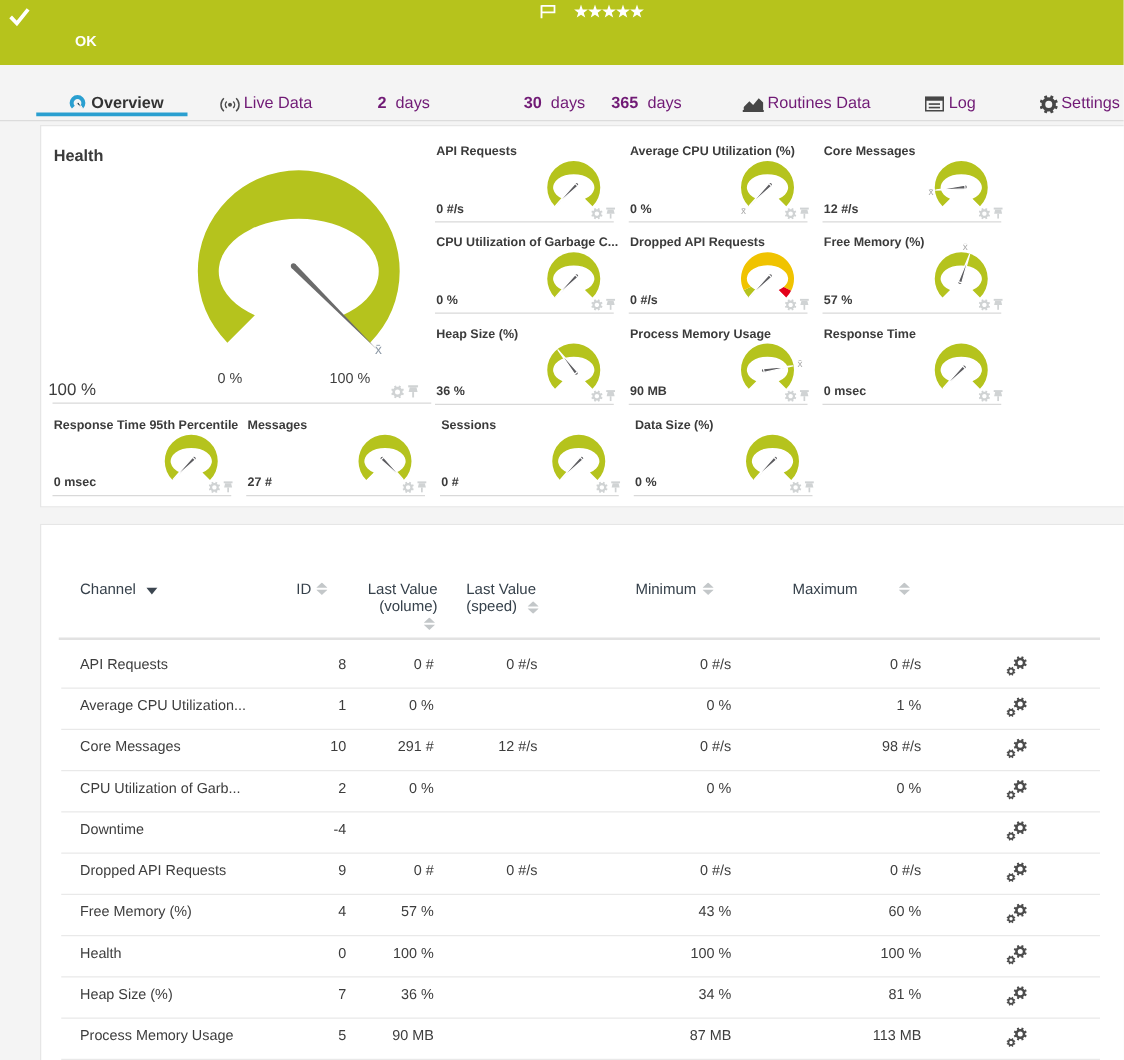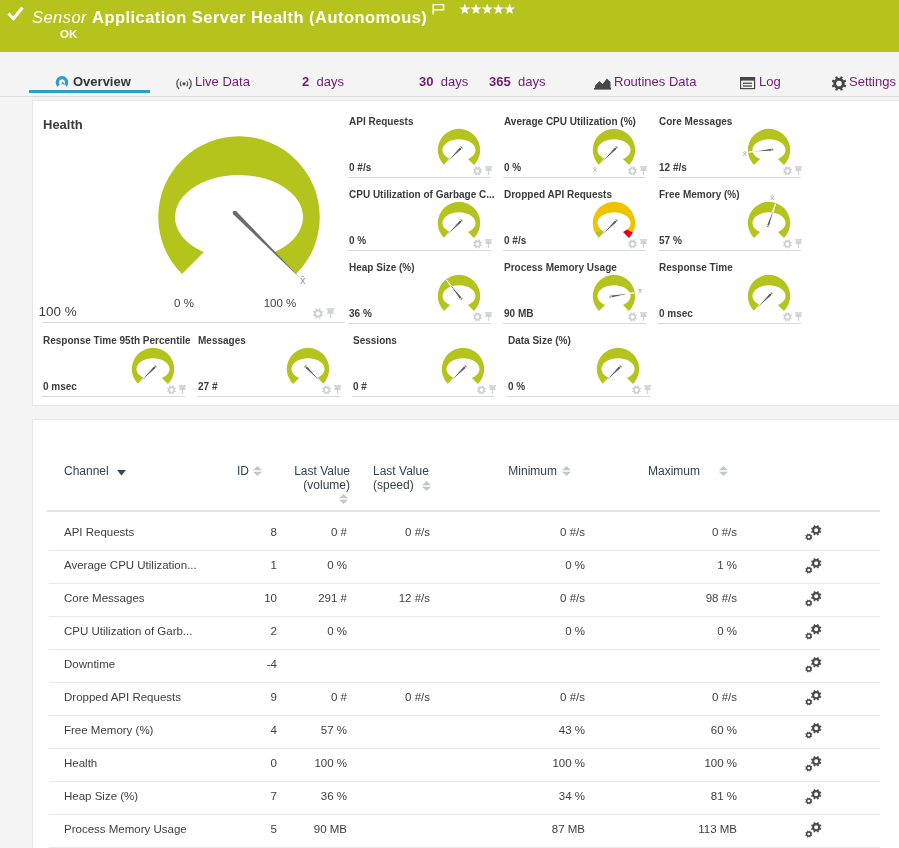--- a/index.html
+++ b/index.html
@@ -11,21 +11,20 @@
 .cv{position:absolute;left:1px;top:58px;font-size:10px;font-weight:bold;color:#3b3b3b;white-space:nowrap}
 .rule{position:absolute;height:1px;background:#d9d9d9}
 .rtxt{position:absolute;font-size:11.5px;color:#3d3d3d;white-space:nowrap}
 .rnum{position:absolute;font-size:11.5px;color:#3d3d3d;white-space:nowrap;text-align:right}
 .hd{position:absolute;font-size:12px;font-weight:normal;color:#36414b;white-space:nowrap}
 </style></head><body>
 <div class="hdr">
     <svg width="20" height="18" style="position:absolute;left:6px;top:5px">
       <polyline points="2.5,8.5 7.5,13.8 16.5,2.5" fill="none" stroke="#fff" stroke-width="3"></polyline>
     </svg>
-    <div style="position:absolute;left:32px;top:8px;font-size:16.5px;letter-spacing:0.45px;color:#fff;white-space:nowrap"><span style="font-style:italic">Sensor</span> <b>Application Server Health (Autonomous)</b></div>
     <svg width="16" height="14" style="position:absolute;left:431px;top:3px">
       <path d="M2.2 1.2 L2.2 11.5" fill="none" stroke="#fff" stroke-width="1.5"></path>
       <path d="M2.2 1.6 L12.6 1.6 L12.6 6.8 L2.2 6.8" fill="none" stroke="#fff" stroke-width="1.4"></path>
     </svg>
     <svg width="60" height="14" style="position:absolute;left:459px;top:3px">
       <polygon points="5.80,0.60 4.45,4.54 0.28,4.61 3.61,7.11 2.39,11.09 5.80,8.70 9.21,11.09 7.99,7.11 11.32,4.61 7.15,4.54" fill="#fff"></polygon>
       <polygon points="17.00,0.60 15.65,4.54 11.48,4.61 14.81,7.11 13.59,11.09 17.00,8.70 20.41,11.09 19.19,7.11 22.52,4.61 18.35,4.54" fill="#fff"></polygon>
       <polygon points="28.20,0.60 26.85,4.54 22.68,4.61 26.01,7.11 24.79,11.09 28.20,8.70 31.61,11.09 30.39,7.11 33.72,4.61 29.55,4.54" fill="#fff"></polygon>
       <polygon points="39.40,0.60 38.05,4.54 33.88,4.61 37.21,7.11 35.99,11.09 39.40,8.70 42.81,11.09 41.59,7.11 44.92,4.61 40.75,4.54" fill="#fff"></polygon>
       <polygon points="50.60,0.60 49.25,4.54 45.08,4.61 48.41,7.11 47.19,11.09 50.60,8.70 54.01,11.09 52.79,7.11 56.12,4.61 51.95,4.54" fill="#fff"></polygon>
@@ -496,21 +495,21 @@
     <div class="hd" style="left:340px;top:44px">Last Value<br>(speed)</div>
     <svg width="9" height="10" style="position:absolute;left:389px;top:61px">
       <polygon points="4.5,0 9.0,4.2 0,4.2" fill="#c3c7c9"></polygon>
       <polygon points="0,5.800000000000001 9.0,5.800000000000001 4.5,10.0" fill="#c3c7c9"></polygon>
     </svg>
     <div class="hd" style="left:444px;top:44px;width:80px;text-align:right">Minimum</div>
     <svg width="9" height="10" style="position:absolute;left:529px;top:46px">
       <polygon points="4.5,0 9.0,4.2 0,4.2" fill="#c3c7c9"></polygon>
       <polygon points="0,5.800000000000001 9.0,5.800000000000001 4.5,10.0" fill="#c3c7c9"></polygon>
     </svg>
-    <div class="hd" style="left:601px;top:44px;width:80px;text-align:center">Maximum</div>
+    <div class="hd" style="left:601px;top:44px;width:80px;text-align:left">Maximum</div>
     <svg width="9" height="10" style="position:absolute;left:686px;top:46px">
       <polygon points="4.5,0 9.0,4.2 0,4.2" fill="#c3c7c9"></polygon>
       <polygon points="0,5.800000000000001 9.0,5.800000000000001 4.5,10.0" fill="#c3c7c9"></polygon>
     </svg>
     <div style="position:absolute;left:14px;top:90px;width:833px;height:2px;background:#e2e2e2"></div>
     <div class="rtxt" style="left:31px;top:106.3px">API Requests</div>
     <div class="rnum" style="left:154px;top:106.3px;width:90px">8</div>
     <div class="rnum" style="left:224px;top:106.3px;width:90px">0 #</div>
     <div class="rnum" style="left:307px;top:106.3px;width:90px">0 #/s</div>
     <div class="rnum" style="left:462px;top:106.3px;width:90px">0 #/s</div>

